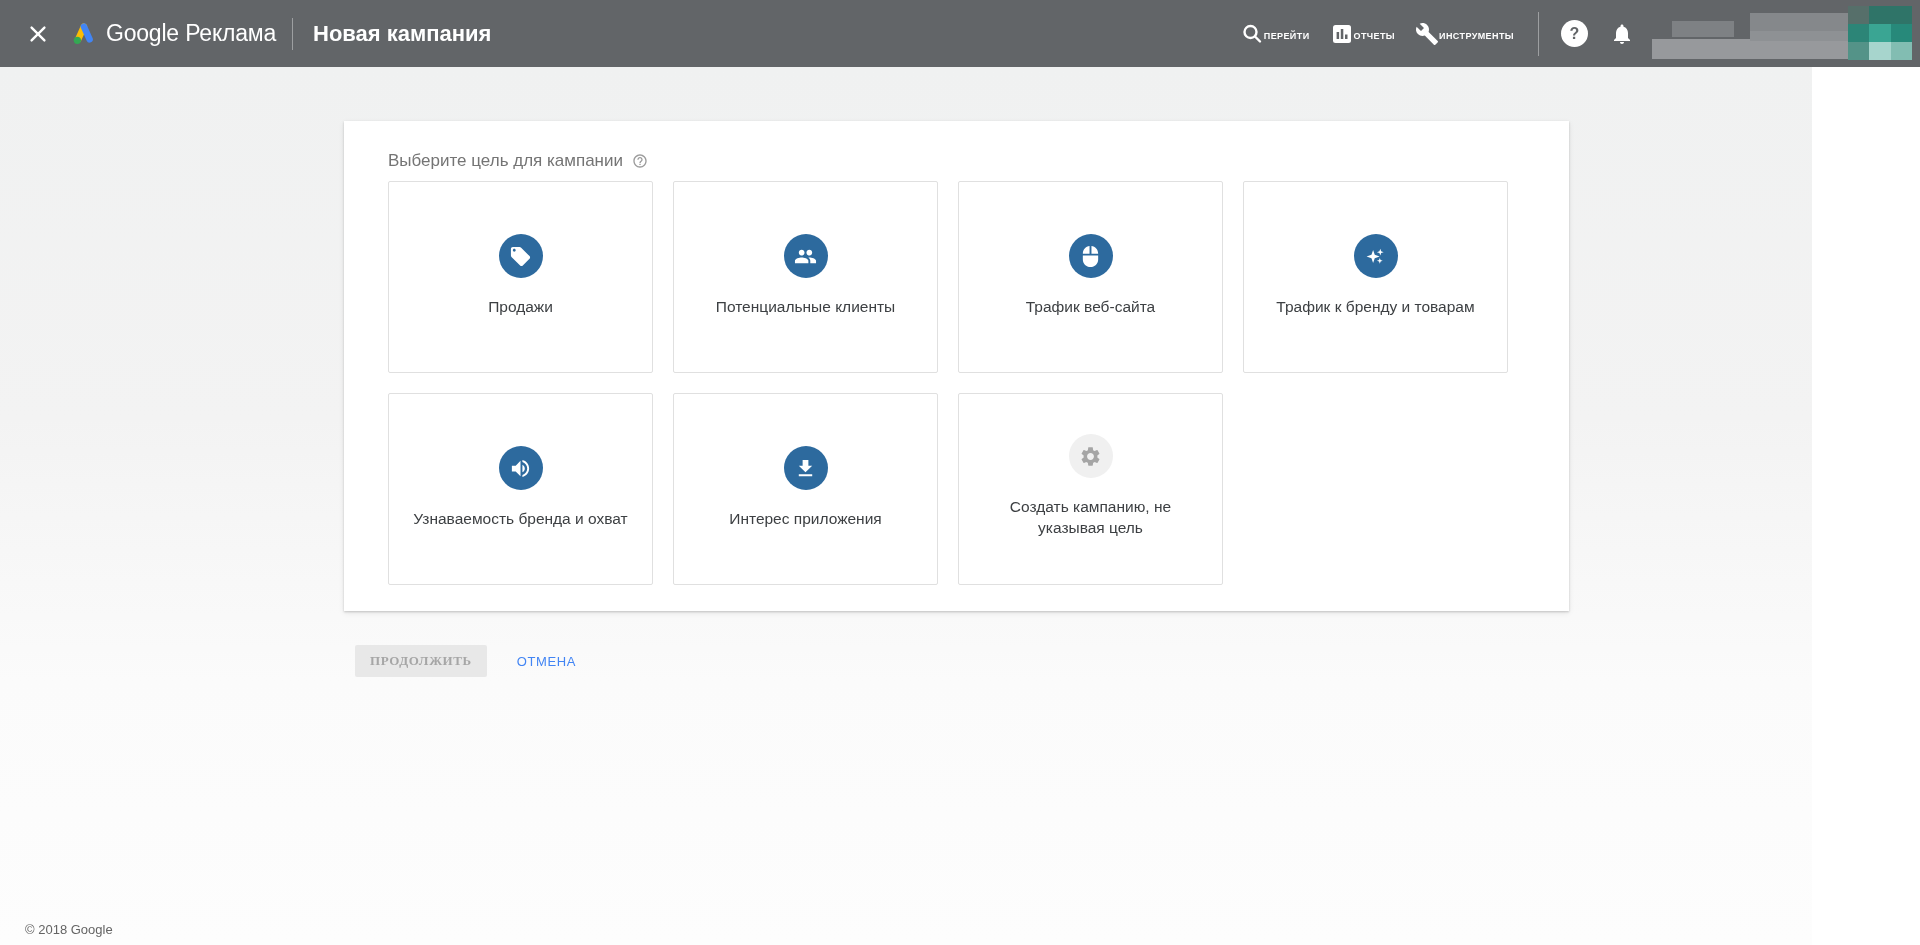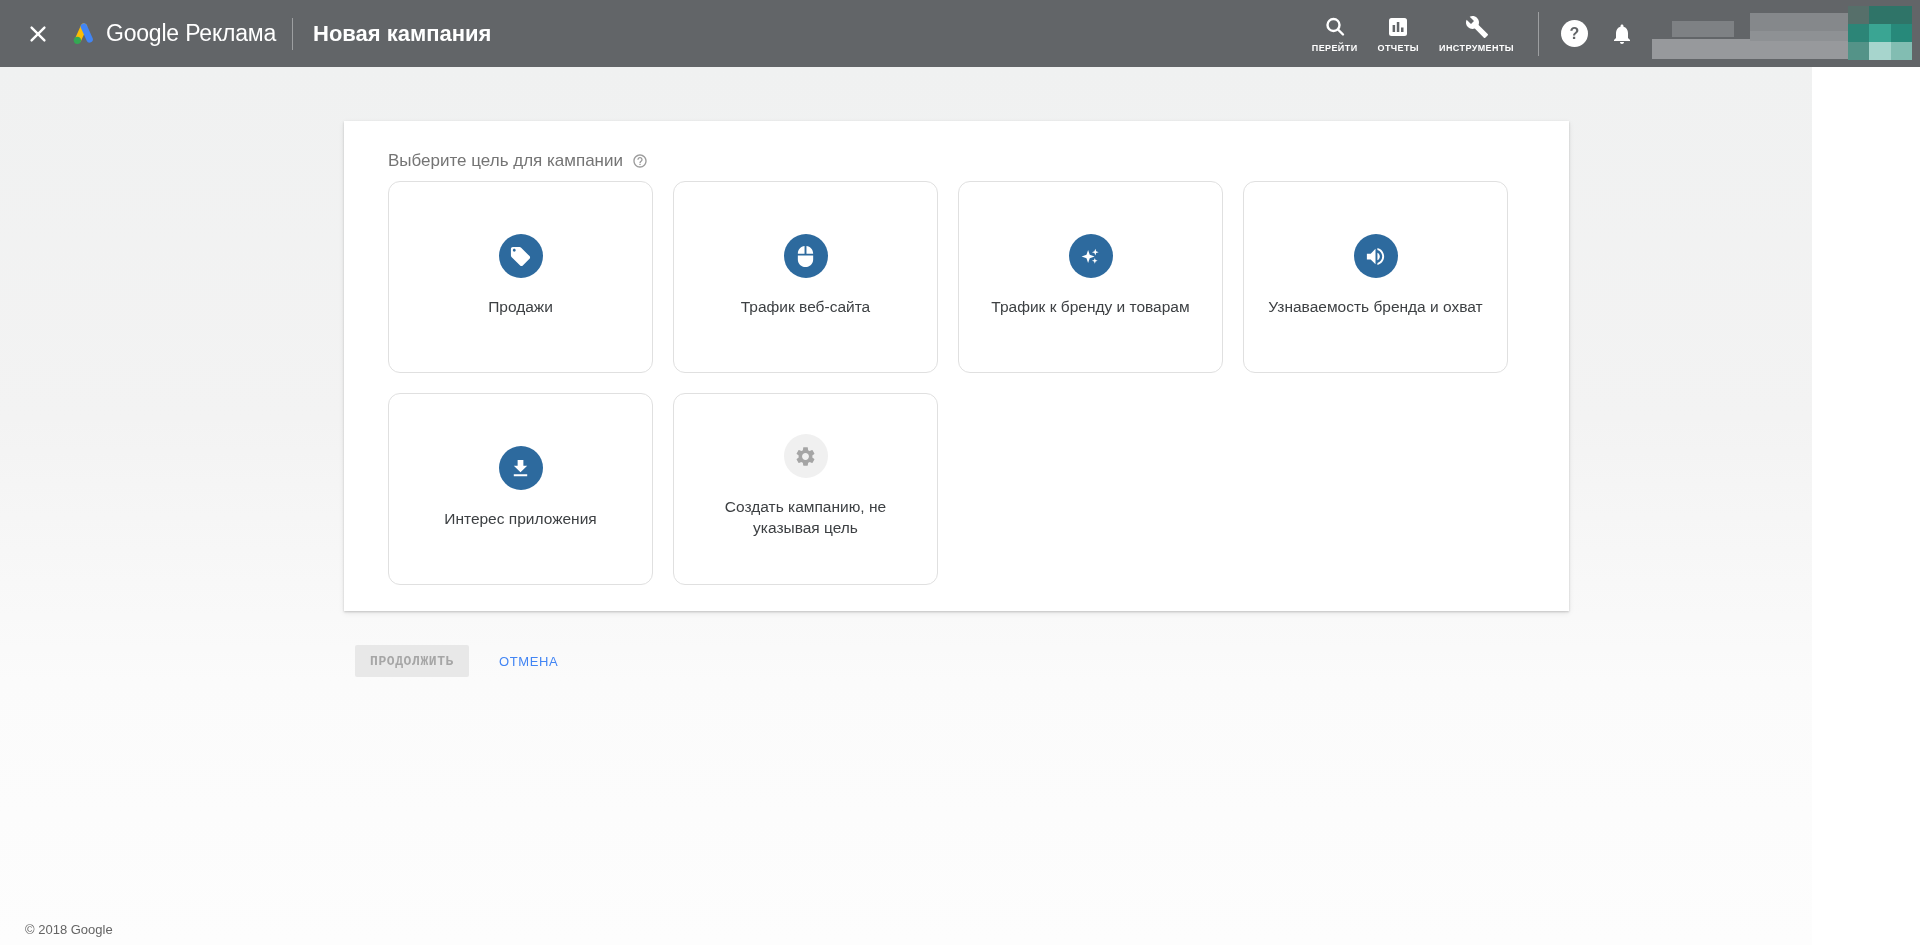--- a/index.html
+++ b/index.html
@@ -10,21 +10,21 @@
   
   .topbar { position:relative; height:67px; background:#626568; display:flex; align-items:center; color:#fff; }
   .close-btn { margin-left:20px; width:36px; height:36px; display:flex; align-items:center; justify-content:center; cursor:pointer; flex:0 0 auto; }
   .logo-wrap { display:flex; align-items:flex-start; margin-left:14px; }
   .logo-mark { width:27px; height:27px; flex:0 0 auto; }
   .product-name { margin-left:9px; font-size:23px; color:#fff; letter-spacing:-0.2px; white-space:nowrap; }
   .topbar-divider { width:1px; height:32px; background:rgba(255,255,255,0.38); margin-left:16px; }
   .page-title { margin-left:20px; font-size:22px; font-weight:bold; color:#fff; white-space:nowrap; }
 
   .topbar-right { margin-left:auto; display:flex; align-items:center; height:100%; padding-right:8px; }
-  .nav-stack { display:flex; flex-direction:column; align-items:center; justify-content:center; padding:0 10px; height:100%; cursor:pointer; }
+  .nav-stack { display:flex; flex-direction:row; align-items:center; justify-content:center; padding:0 10px; height:100%; cursor:pointer; }
   .nav-stack svg { display:block; }
   .nav-label { margin-top:4px; font-size:9px; font-weight:bold; letter-spacing:0.4px; color:#fff; white-space:nowrap; }
   .right-divider { width:1px; height:44px; background:rgba(255,255,255,0.38); margin:0 12px 0 14px; }
   .help-circle { width:27px; height:27px; border-radius:50%; background:#fff; color:#626568; display:flex; align-items:center; justify-content:center; font-size:16px; font-weight:bold; margin:0 10px; cursor:pointer; }
   .bell-wrap { margin:0 14px 0 12px; cursor:pointer; display:flex; align-items:center; }
 
   .account-blur { position:relative; width:196px; height:58px; margin-left:4px; cursor:pointer; }
   .account-blur .b { position:absolute; }
   .b1 { left:20px; top:16px; width:62px; height:16px; background:#7e8184; }
   .b2 { left:98px; top:8px;  width:98px; height:20px; background:#85888b; }
@@ -35,31 +35,31 @@
   
   .page { position:relative; width:1812px; height:878px;
           background:linear-gradient(#f0f1f1 0%, #f3f3f3 40%, #fbfbfb 70%, #fdfdfd 100%); }
   .campaign-card { position:absolute; left:344px; top:54px; width:1225px; height:490px; background:#fff;
                    box-shadow:0 1px 2px rgba(0,0,0,0.18), 0 2px 6px rgba(0,0,0,0.08); }
   .question { position:absolute; left:44px; top:30px; display:flex; align-items:center; gap:9px; }
   .question-text { font-size:17px; color:#747474; }
   .q-help svg { display:block; }
 
   .goal-grid { position:absolute; left:44px; top:60px; display:grid; grid-template-columns:repeat(4,265px); gap:20px; }
-  .goal-card { width:265px; height:192px; background:#fff; border:1px solid #e0e0e0; border-radius:12px;
+  .goal-card { width:265px; height:192px; background:#fff; border:1px solid #e0e0e0; border-radius:2px;
                display:flex; flex-direction:column; align-items:center; padding-top:52px; cursor:pointer; }
   .goal-card.muted { padding-top:40px; }
   .goal-circle { width:44px; height:44px; border-radius:50%; background:#2d6a9e; display:flex; align-items:center; justify-content:center; }
   .goal-card.muted .goal-circle { background:#f0f0f0; }
   .goal-icon { display:flex; }
   .goal-icon svg { width:23px; height:23px; }
   .goal-label { margin-top:18px; font-size:15.5px; color:#3d4043; text-align:center; line-height:21px; max-width:218px; }
 
   .actions { position:absolute; left:355px; top:578px; display:flex; align-items:center; gap:26px; }
-  .continue-btn { border:none; background:#e8e8e8; color:#a6a6a6; font-family:Liberation Mono, monospace; font-size:13px; font-weight:bold;
+  .continue-btn { border:none; background:#e8e8e8; color:#a6a6a6; font-family:Liberation Serif, serif; font-size:13px; font-weight:bold;
                   letter-spacing:0.6px; height:32px; padding:0 15px; border-radius:2px; cursor:default; }
   .cancel-btn { background:none; border:none; font-family:inherit; color:#4285f4; font-size:13px; font-weight:normal;
                 letter-spacing:0.6px; cursor:pointer; padding:6px 4px; }
 
   .footer { position:absolute; left:25px; bottom:8px; font-size:13px; color:#646464; }
 </style>
 </head>
 <body>
 
 <div class="screen">
@@ -154,20 +154,30 @@
     <div class="goal-circle" style="background: rgb(45, 106, 158);">
       <span class="goal-icon">
                 <svg viewBox="0 0 24 24" fill="#fff">
                   <path d="M21.41 11.58l-9-9C12.05 2.22 11.55 2 11 2H4c-1.1 0-2 .9-2 2v7c0 .55.22 1.05.59 1.42l9 9c.36.36.86.58 1.41.58.55 0 1.05-.22 1.41-.59l7-7c.37-.36.59-.86.59-1.41 0-.55-.23-1.06-.59-1.42zM5.5 7C4.67 7 4 6.33 4 5.5S4.67 4 5.5 4 7 4.67 7 5.5 6.33 7 5.5 7z"></path>
                 </svg>
               </span>
     </div>
     <div class="goal-label">Продажи</div>
   </div>
 
+  <div class="goal-card">
+    <div class="goal-circle" style="background: rgb(45, 106, 158);">
+      <span class="goal-icon">
+                <svg viewBox="0 0 24 24" fill="#fff">
+                  <path d="M16 11c1.66 0 2.99-1.34 2.99-3S17.66 5 16 5c-1.66 0-3 1.34-3 3s1.34 3 3 3zm-8 0c1.66 0 2.99-1.34 2.99-3S9.66 5 8 5C6.34 5 5 6.34 5 8s1.34 3 3 3zm0 2c-2.33 0-7 1.17-7 3.5V19h14v-2.5c0-2.33-4.67-3.5-7-3.5zm8 0c-.29 0-.62.02-.97.05 1.16.84 1.97 1.97 1.97 3.45V19h6v-2.5c0-2.33-4.67-3.5-7-3.5z"></path>
+                </svg>
+              </span>
+    </div>
+    <div class="goal-label">Потенциальные клиенты</div>
+  </div>
 
   <div class="goal-card">
     <div class="goal-circle" style="background: rgb(45, 106, 158);">
       <span class="goal-icon">
                 <svg viewBox="0 0 24 24" fill="#fff">
                   <path d="M13 1.07V9h7c0-4.08-3.05-7.44-7-7.93zM4 15c0 4.42 3.58 8 8 8s8-3.58 8-8v-4H4v4zm7-13.93C7.05 1.56 4 4.92 4 9h7V1.07z"></path>
                 </svg>
               </span>
     </div>
     <div class="goal-label">Трафик веб-сайта</div>

